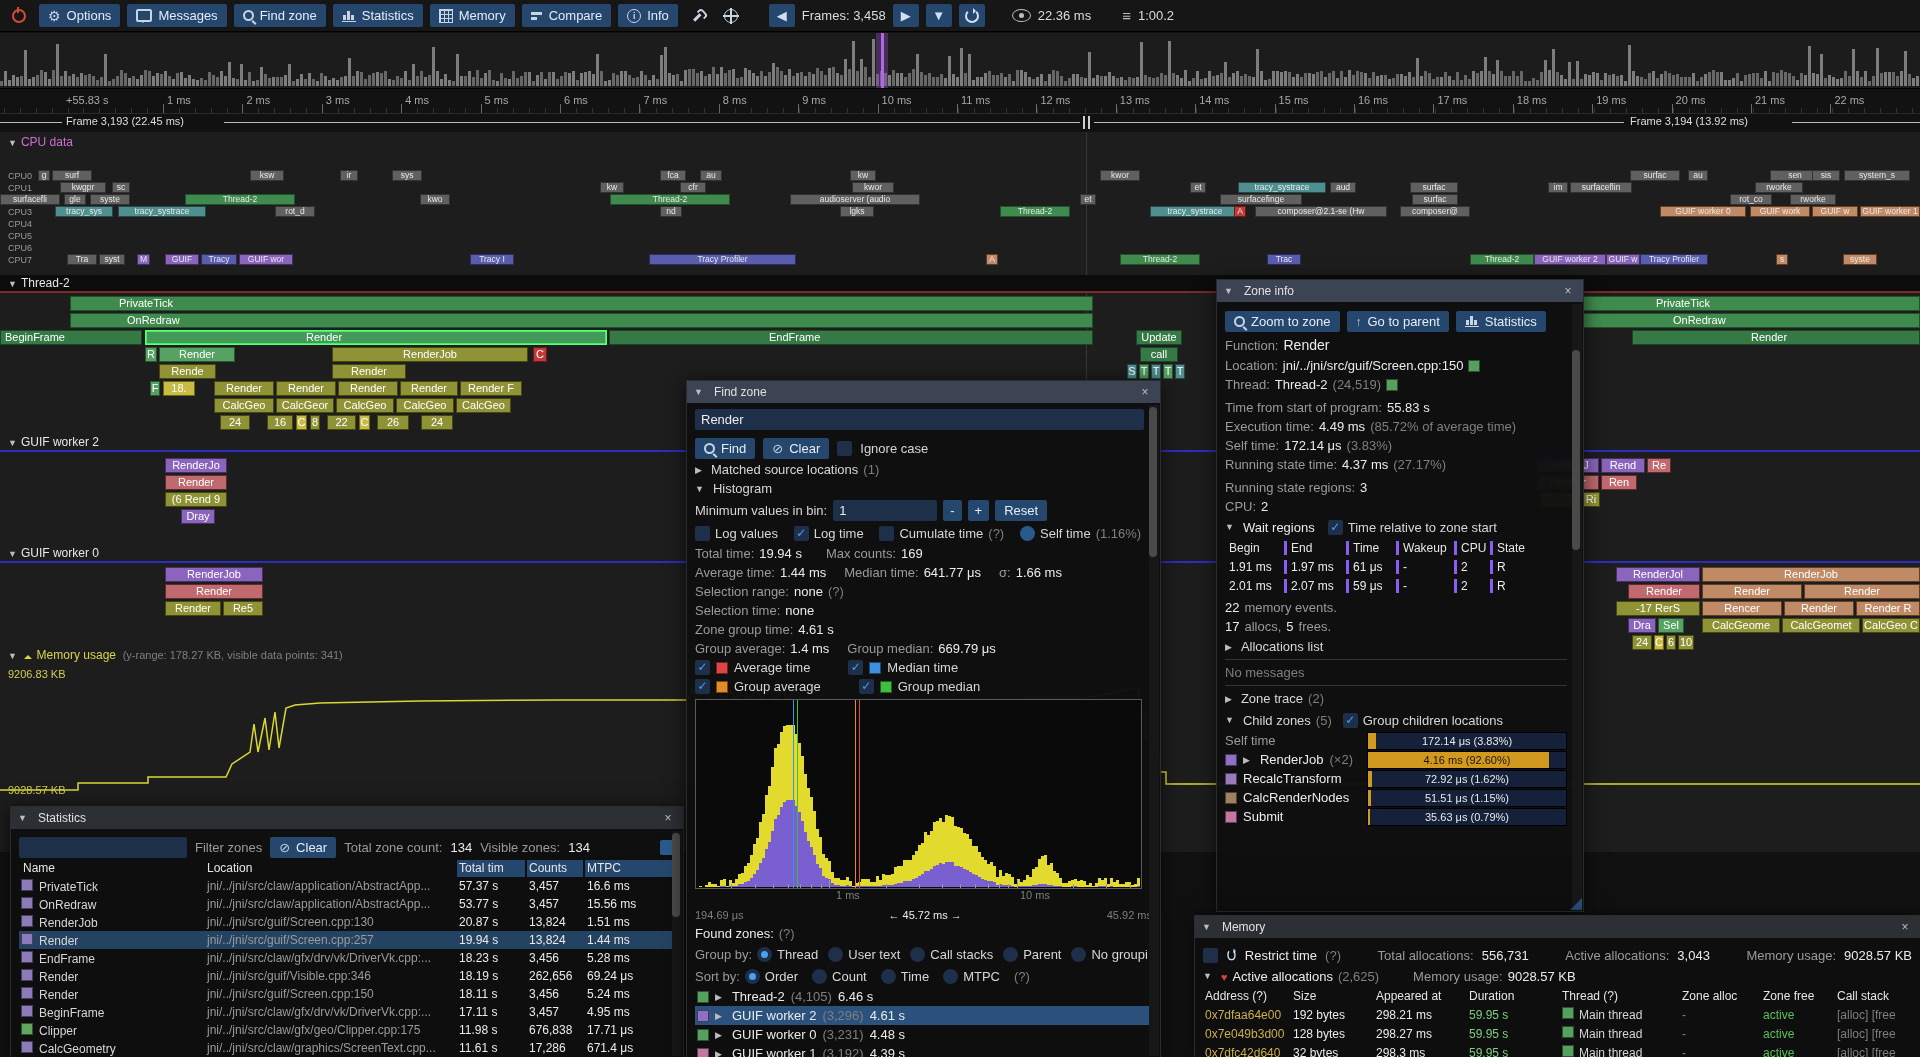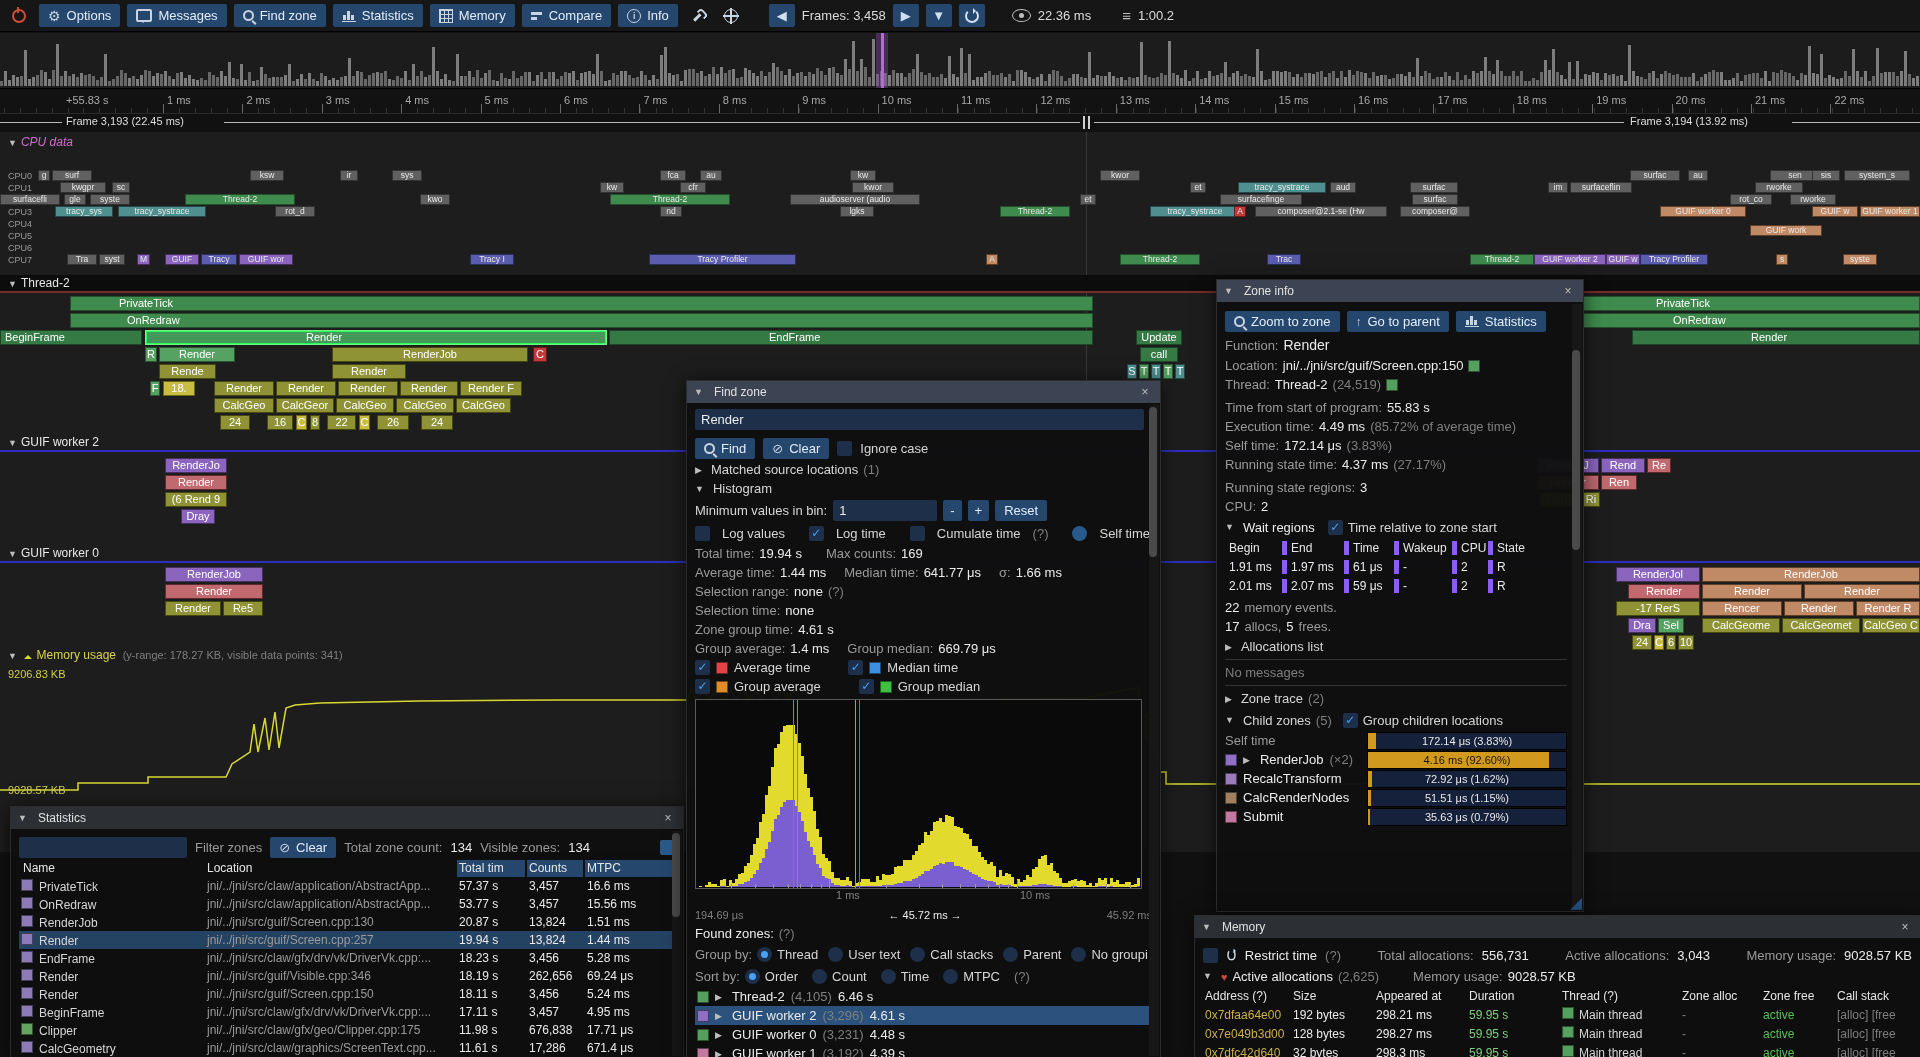--- a/index.html
+++ b/index.html
@@ -1,19 +1,19 @@
 <!DOCTYPE html>
 <html><head>
 <meta charset="utf-8">
 <style>
   html,body{margin:0;padding:0;background:#111;}
   body{width:1920px;height:1057px;overflow:hidden;position:relative;
        font-family:"Liberation Sans","DejaVu Sans",sans-serif;font-size:13px;color:#d6d6d6;}
   .abs{position:absolute;}
-  .lbl{color:#9a9a9a;} .val{color:#ebebeb;} .dim{color:#7f7f7f;} .yel{color:#d8d34a;} .mag{color:#cf6ecf;font-style:italic;}
+  .lbl{color:#9a9a9a;} .val{color:#ebebeb;} .dim{color:#7f7f7f;} .yel{color:#d8d34a;} .mag{color:#cf6ecf;}
 
   
   #toolbar{position:absolute;left:0;top:0;width:1920px;height:32px;background:#161616;
            border-bottom:1px solid #000;display:flex;align-items:center;gap:7px;padding-left:6px;box-sizing:border-box;}
   .tbtn{background:#25476e;border-radius:2px;height:23px;display:flex;align-items:center;gap:6px;
         padding:0 9px;color:#e3ecf7;cursor:default;white-space:nowrap;}
   .tsq{background:#25476e;border-radius:2px;height:23px;width:26px;display:flex;align-items:center;justify-content:center;color:#cfe0f2;}
   .ttxt{color:#dcdcdc;white-space:nowrap;}
   
   .i{display:inline-block;position:relative;}
@@ -125,21 +125,21 @@
   .grow{height:19px;display:flex;align-items:center;gap:6px;padding-left:2px;white-space:nowrap;}
   .grow.sel{background:#2a527c;}
 
   
   .thead{color:#e6e6e6;}
   .stats-grid{display:grid;grid-template-columns:186px 252px 70px 58px 1fr;height:18px;align-items:center;font-size:12px;}
   .stats-grid > div{overflow:hidden;white-space:nowrap;padding-left:2px;}
   .stats-hdrcell{background:#25476e;height:17px;line-height:17px;margin-right:2px;padding-left:4px;}
   .row-sel{background:rgba(58,118,182,.5);}
   .wr-grid{display:grid;grid-template-columns:62px 62px 50px 58px 36px 44px;height:19px;align-items:center;font-size:12px;}
-  .wr-grid > div{border-right:5px solid #8b5cf6;padding-left:4px;overflow:hidden;white-space:nowrap;}
+  .wr-grid > div{border-right:3px solid #8b5cf6;padding-left:4px;overflow:hidden;white-space:nowrap;}
   .wr-grid > div:last-child{border-right:none;}
   .mem-grid{display:grid;grid-template-columns:88px 83px 93px 93px 120px 81px 74px 1fr;height:19px;align-items:center;font-size:12px;}
   .mem-grid > div{overflow:hidden;white-space:nowrap;padding-left:2px;}
   .chz-row{height:19px;display:flex;align-items:center;gap:6px;white-space:nowrap;}
   .chz-bar{position:relative;width:198px;height:16px;background:#15203a;border:1px solid #000;margin-left:auto;flex:none;}
   .chz-fill{position:absolute;left:0;top:0;bottom:0;background:#d19a1f;}
   .chz-bar span{position:absolute;left:0;right:0;top:0;text-align:center;font-size:11px;line-height:16px;color:#e8e8e8;}
   .chz-bar.full span{color:#1c1404;}
 </style>
 </head>
@@ -791,21 +791,21 @@
       <div class="cz c-tl" style="left: 118px; top: 74px; width: 88px;">tracy_systrace</div>
       <div class="cz c-gr" style="left: 275px; top: 74px; width: 40px;">rot_d</div>
       <div class="cz c-gr" style="left: 660px; top: 74px; width: 22px;">nd</div>
       <div class="cz c-gr" style="left: 840px; top: 74px; width: 34px;">lgks</div>
       <div class="cz c-g" style="left: 1000px; top: 74px; width: 70px;">Thread-2</div>
       <div class="cz c-tl" style="left: 1150px; top: 74px; width: 90px;">tracy_systrace</div>
       <div class="cz c-r" style="left: 1234px; top: 74px; width: 12px;">A</div>
       <div class="cz c-gr" style="left: 1255px; top: 74px; width: 132px;">composer@2.1-se (Hw</div>
       <div class="cz c-gr" style="left: 1400px; top: 74px; width: 70px;">composer@</div>
       <div class="cz c-t" style="left: 1660px; top: 74px; width: 86px;">GUIF worker 0</div>
-      <div class="cz c-t" style="left: 1750px; top: 74px; width: 72px; margin-top: 19px;">GUIF work</div>
+      <div class="cz c-t" style="left: 1750px; top: 74px; width: 60px;">GUIF work</div>
       <div class="cz c-t" style="left: 1812px; top: 74px; width: 46px;">GUIF w</div>
       <div class="cz c-t" style="left: 1860px; top: 74px; width: 60px;">GUIF worker 1</div>
       <div class="cpurow-label" style="left: 8px; top: 87px;">CPU4</div>
       <div class="cpurow-label" style="left: 8px; top: 99px;">CPU5</div>
       <div class="cpurow-label" style="left: 8px; top: 111px;">CPU6</div>
       <div class="cpurow-label" style="left: 8px; top: 123px;">CPU7</div>
       <div class="cz c-gr" style="left: 67px; top: 122px; width: 30px;">Tra</div>
       <div class="cz c-gr" style="left: 99px; top: 122px; width: 26px;">syst</div>
       <div class="cz c-p" style="left: 137px; top: 122px; width: 13px;">M</div>
       <div class="cz c-p" style="left: 165px; top: 122px; width: 34px;">GUIF</div>
@@ -1072,21 +1072,21 @@
         <span class="arrow">▼</span>
         <span>Histogram</span>
       </div>
     <div class="line" style="height:24px;gap:6px">
       <span>Minimum values in bin:</span>
       <input class="inp" style="width: 104px;" value="1">
       <span class="btn" style="padding:0 7px">-</span>
       <span class="btn" style="padding:0 7px">+</span>
       <span class="btn">Reset</span>
     </div>
-    <div class="line" id="fz-checks" style="height:22px;gap:12px">
+    <div class="line" id="fz-checks" style="height:22px;gap:5px">
         <span class="cbx"></span>
         <span>Log values</span>
         <span style="width: 6px;"></span>
         <span class="cbx">✓</span>
         <span>Log time</span>
         <span style="width: 6px;"></span>
         <span class="cbx"></span>
         <span>Cumulate time</span>
         <span class="dim">(?)</span>
         <span style="width: 6px;"></span>

